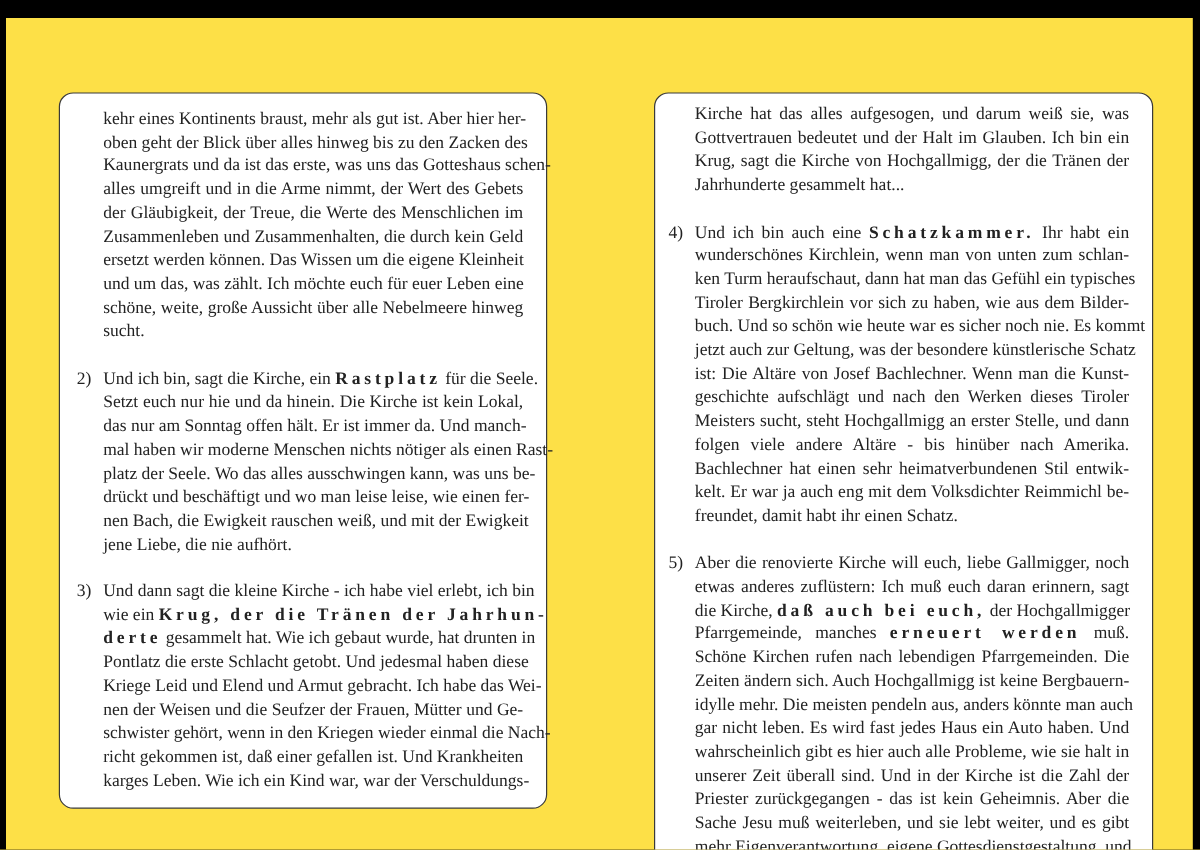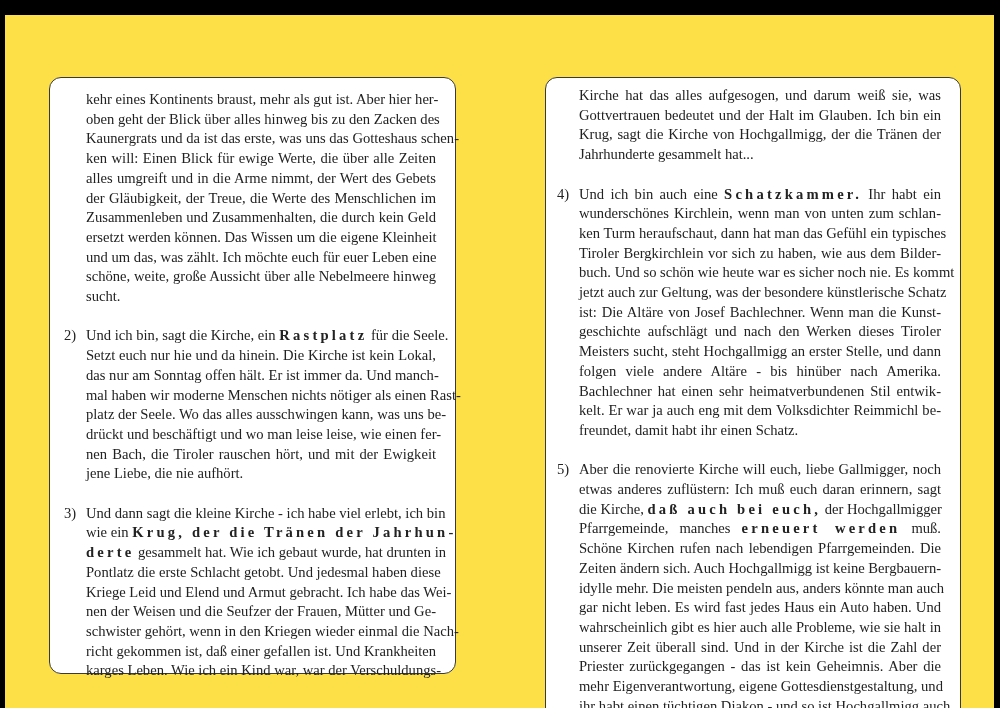--- a/index.html
+++ b/index.html
@@ -52,38 +52,37 @@
 </head>
 <body>
 
 <div class="sheet">
   <div class="page left">
     <div class="content">
         <div class="para">
           <span class="line">kehr eines Kontinents braust, mehr als gut ist. Aber hier her-</span>
           <span class="line">oben geht der Blick über alles hinweg bis zu den Zacken des</span>
           <span class="line">Kaunergrats und da ist das erste, was uns das Gotteshaus schen-</span>
-          <span class="line">ken will:  Einen Blick für ewige Werte, die über alle Zeiten</span>
           <span class="line">alles umgreift und in die Arme nimmt, der Wert des Gebets</span>
           <span class="line">der Gläubigkeit, der Treue, die Werte des Menschlichen im</span>
           <span class="line">Zusammenleben und Zusammenhalten, die durch kein Geld</span>
           <span class="line">ersetzt werden können. Das Wissen um die eigene Kleinheit</span>
           <span class="line">und um das, was zählt. Ich möchte euch für euer Leben eine</span>
           <span class="line">schöne, weite, große Aussicht über alle Nebelmeere hinweg</span>
           <span class="line last">sucht.</span>
         </div>
         <div class="para numbered">
           <span class="num">2)</span>
           <span class="line"><span>Und ich bin, sagt die Kirche, ein </span><span class="em">Rastplatz</span><span> für die Seele.</span></span>
           <span class="line">Setzt euch nur hie und da hinein. Die Kirche ist kein Lokal,</span>
           <span class="line">das nur am Sonntag offen hält. Er ist immer da. Und manch-</span>
           <span class="line">mal haben wir moderne Menschen nichts nötiger als einen Rast-</span>
           <span class="line">platz der Seele. Wo das alles ausschwingen kann, was uns be-</span>
           <span class="line">drückt und beschäftigt und wo man leise leise, wie einen fer-</span>
-          <span class="line">nen Bach, die Tiroler rauschen hört, und mit der Ewigkeit</span>
+          <span class="line">nen Bach, die Ewigkeit rauschen weiß, und mit der Ewigkeit</span>
           <span class="line last">jene Liebe, die nie aufhört.</span>
         </div>
         <div class="para numbered">
           <span class="num">3)</span>
           <span class="line">Und dann sagt die kleine Kirche - ich habe viel erlebt, ich bin</span>
           <span class="line"><span>wie ein </span><span class="em">Krug, der die Tränen der Jahrhun-</span></span>
           <span class="line"><span class="em">derte</span><span>  gesammelt hat. Wie ich gebaut wurde, hat drunten in</span></span>
           <span class="line">Pontlatz die erste Schlacht getobt. Und jedesmal haben diese</span>
           <span class="line">Kriege Leid und Elend und Armut gebracht. Ich habe das Wei-</span>
           <span class="line">nen der Weisen und die Seufzer der Frauen, Mütter und Ge-</span>
@@ -123,18 +122,19 @@
           <span class="line">etwas anderes zuflüstern: Ich muß euch daran erinnern, sagt</span>
           <span class="line"><span>die Kirche, </span><span class="em">daß auch bei euch,</span><span> der Hochgallmigger</span></span>
           <span class="line"><span>Pfarrgemeinde, manches </span><span class="em">erneuert werden</span><span> muß.</span></span>
           <span class="line">Schöne Kirchen rufen nach lebendigen Pfarrgemeinden. Die</span>
           <span class="line">Zeiten ändern sich. Auch Hochgallmigg ist keine Bergbauern-</span>
           <span class="line">idylle mehr. Die meisten pendeln aus, anders könnte man auch</span>
           <span class="line">gar nicht leben. Es wird fast jedes Haus ein Auto haben. Und</span>
           <span class="line">wahrscheinlich gibt es hier auch alle Probleme, wie sie halt in</span>
           <span class="line">unserer Zeit überall sind. Und in der Kirche ist die Zahl der</span>
           <span class="line">Priester zurückgegangen - das ist kein Geheimnis. Aber die</span>
+          <span class="line">Sache Jesu muß weiterleben, und sie lebt weiter, und es gibt</span>
           <span class="line">mehr Eigenverantwortung, eigene Gottesdienstgestaltung, und</span>
           <span class="line last">ihr habt einen tüchtigen Diakon - und so ist Hochgallmigg auch</span>
         </div>
       </div>
   </div>
 </div>
 
 </body></html>

